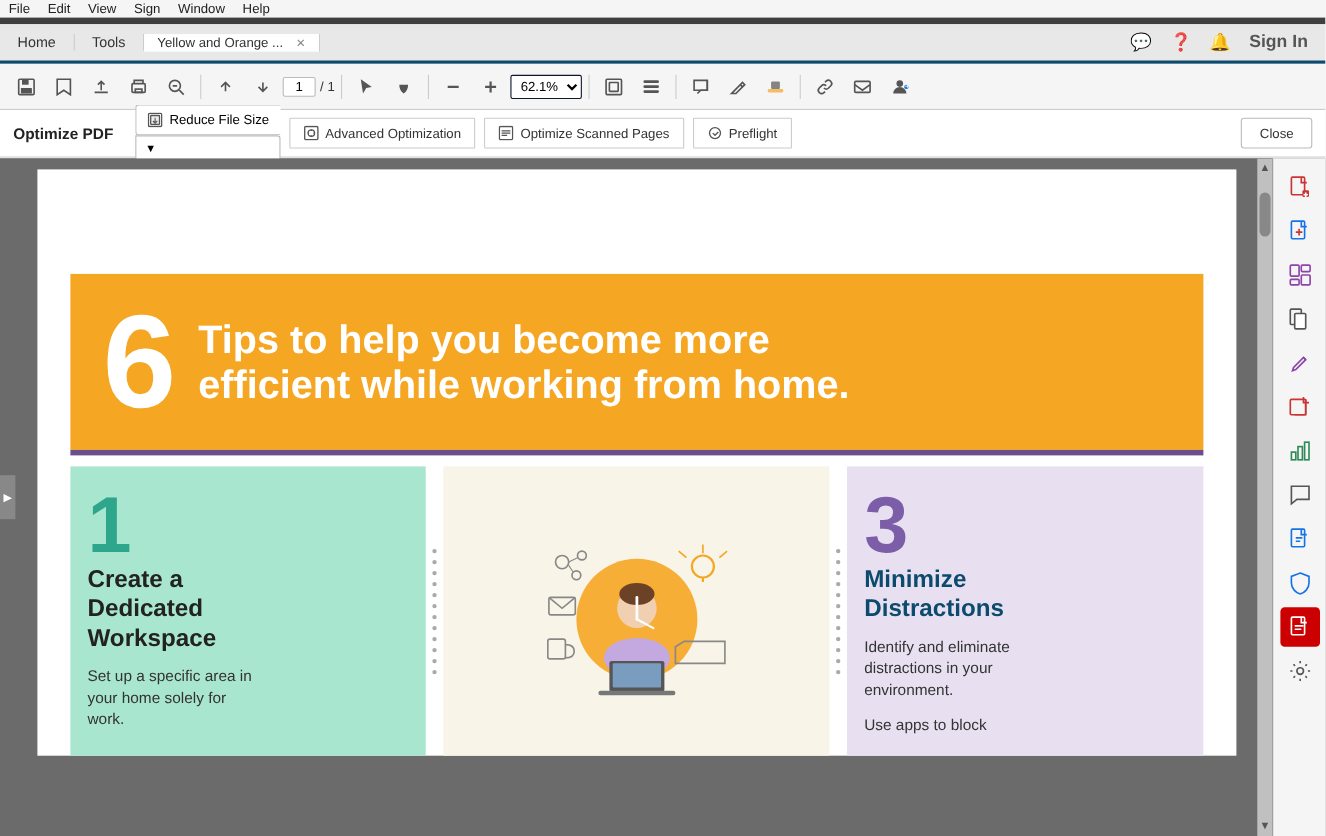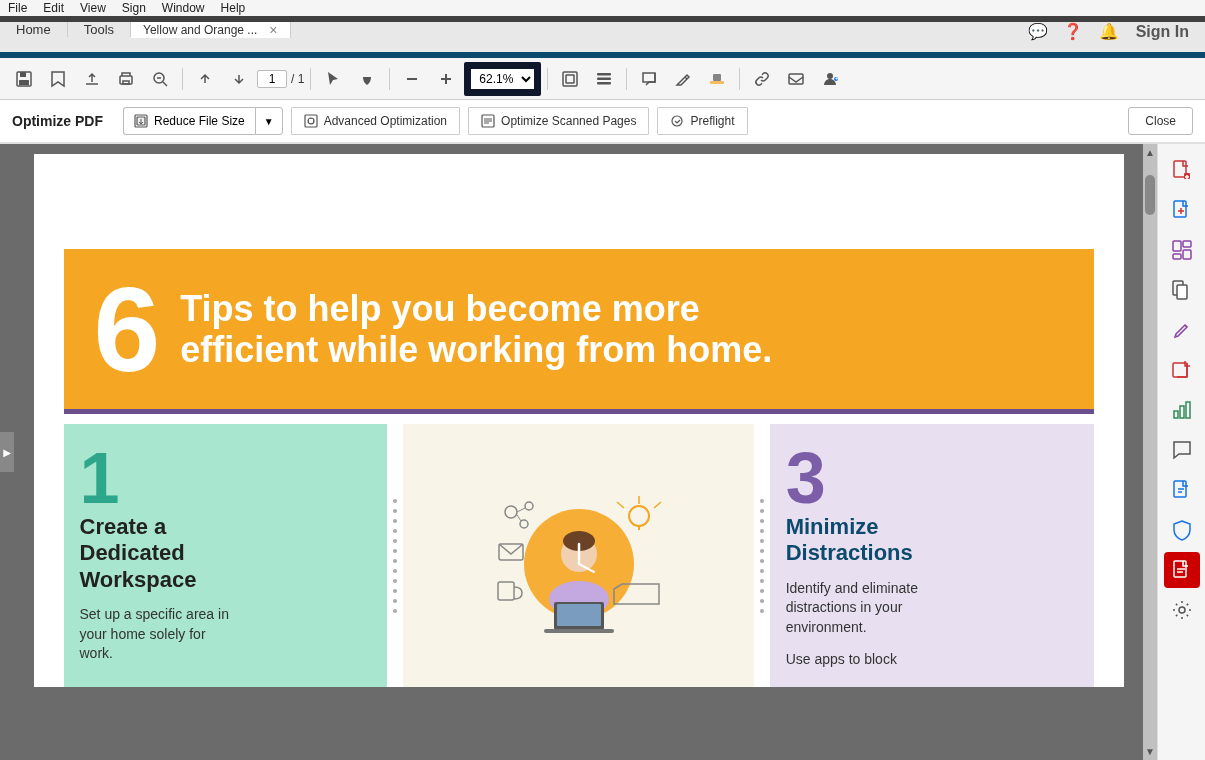--- a/index.html
+++ b/index.html
@@ -18,23 +18,23 @@
     .menu-bar span {
       font-size: 12px;
       color: #222;
       cursor: pointer;
     }
 
     
     .tab-bar {
       background: #e8e8e8;
       display: flex;
-      align-items: flex-start;
+      align-items: center;
       height: 36px;
-      border-bottom: 6px solid #0c4a6e;
+      border-bottom: 3px solid #0c4a6e;
     }
     .tab-home, .tab-tools {
       padding: 0 16px;
       display: flex;
       align-items: center;
       font-size: 13px;
       color: #333;
       cursor: pointer;
       border-right: 1px solid #ccc;
     }
@@ -112,21 +112,21 @@
     }
     .page-nav input {
       width: 30px;
       text-align: center;
       border: 1px solid #bbb;
       border-radius: 2px;
       font-size: 12px;
       padding: 1px 3px;
     }
     .zoom-select {
-      border: 7px solid #0f172a;
+      border: 1px solid #0f172a;
       border-radius: 2px;
       font-size: 12px;
       padding: 2px 4px;
       background: white;
       cursor: pointer;
     }
 
     
     .optimize-bar {
       background: #fff;
@@ -175,20 +175,21 @@
       border-radius: 0 3px 3px 0;
       padding: 6px 8px;
       font-size: 10px;
       cursor: pointer;
       display: flex;
       align-items: center;
     }
     .opt-btns-group {
       display: flex;
       margin-right: 8px;
+      flex-direction: column;
     }
     .close-btn {
       margin-left: auto;
       background: white;
       border: 1px solid #bbb;
       border-radius: 3px;
       padding: 6px 16px;
       font-size: 12px;
       color: #333;
       cursor: pointer;

